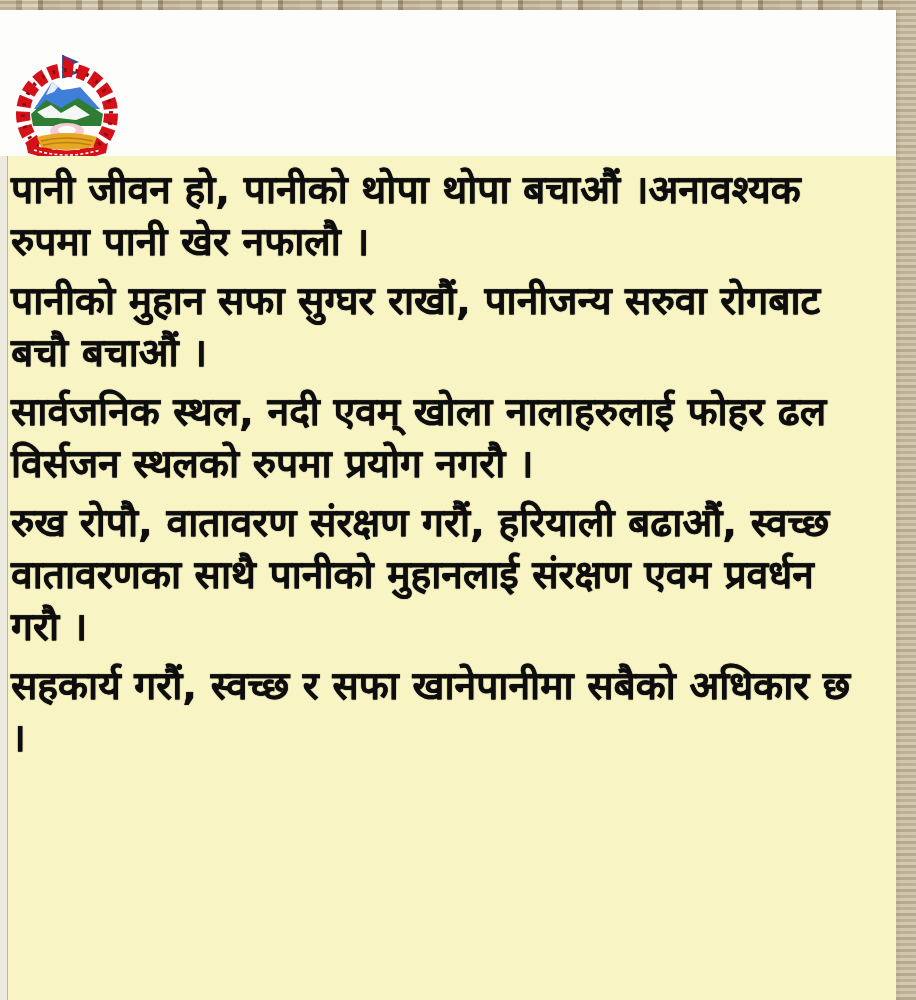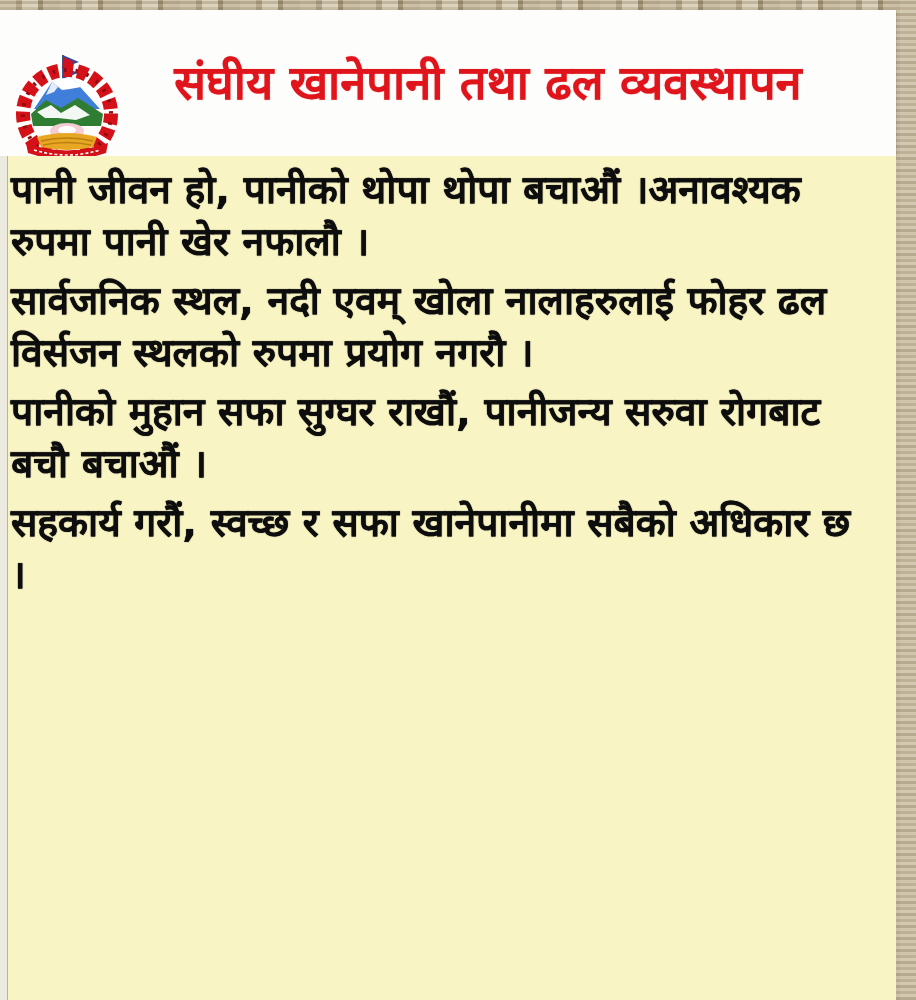--- a/index.html
+++ b/index.html
@@ -96,24 +96,24 @@
         <path d="M31,83 Q61,75 91,83 L87,93 Q61,99 35,93 Z" fill="#e8a723"></path>
         <path d="M35,87 Q61,81 87,87" fill="none" stroke="#b87f12" stroke-width="1.6"></path>
         <path d="M37,91 Q61,86 85,91" fill="none" stroke="#b87f12" stroke-width="1.4"></path>
 
         <path d="M20,89 Q61,104 102,89 L100,99 Q61,112 22,99 Z" fill="#d41118"></path>
         <path d="M28,96 Q61,106 94,96" fill="none" stroke="#ffffff" stroke-width="1.6" stroke-dasharray="3 2.2"></path>
       </svg>
     </div>
 
     <div class="titles">
-      <div>संघीय खानेपानी तथा ढल व्यवस्थापन</div>
     </div>
   </div>
 
   <div class="body-band">
     <p>पानी जीवन हो, पानीको थोपा थोपा बचाऔं ।अनावश्यक रुपमा पानी खेर नफालौ ।</p>
+    <p>पानीको मुहान सफा सुग्घर राखौं, पानीजन्य सरुवा रोगबाट बचौ बचाऔं ।</p>
     <p>सार्वजनिक स्थल, नदी एवम् खोला नालाहरुलाई फोहर ढल विर्सजन स्थलको रुपमा प्रयोग नगरौ ।</p>
-    <p>पानीको मुहान सफा सुग्घर राखौं, पानीजन्य सरुवा रोगबाट बचौ बचाऔं ।</p>
+    <p>रुख रोपौ, वातावरण संरक्षण गरौं, हरियाली बढाऔं, स्वच्छ वातावरणका साथै पानीको मुहानलाई संरक्षण एवम प्रवर्धन गरौ ।</p>
     <p>सहकार्य गरौं, स्वच्छ र सफा खानेपानीमा सबैको अधिकार छ ।</p>
   </div>
 
 </div>
 
 </body></html>

